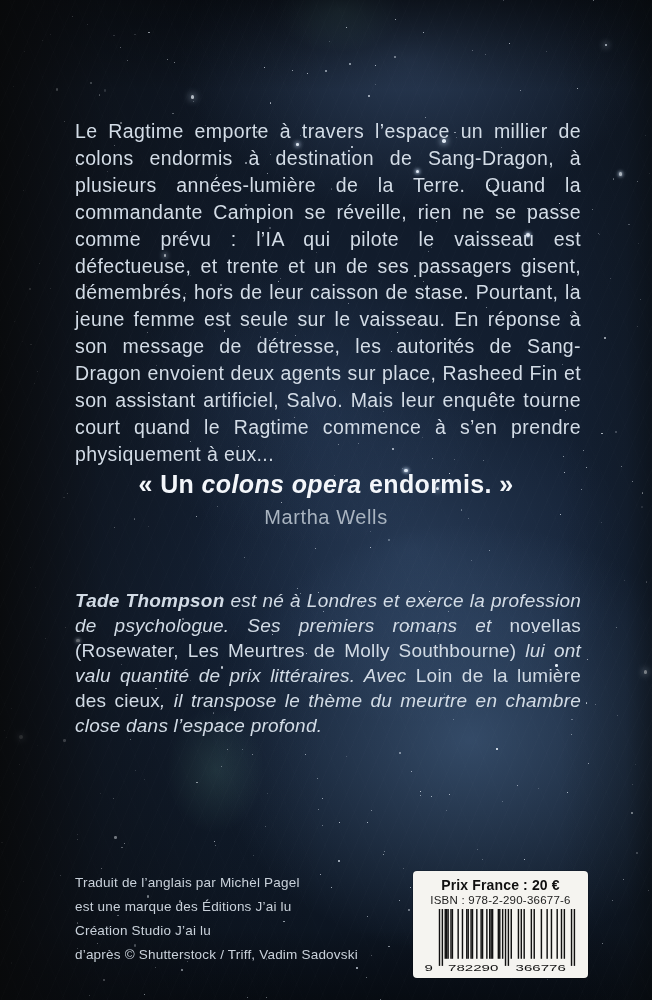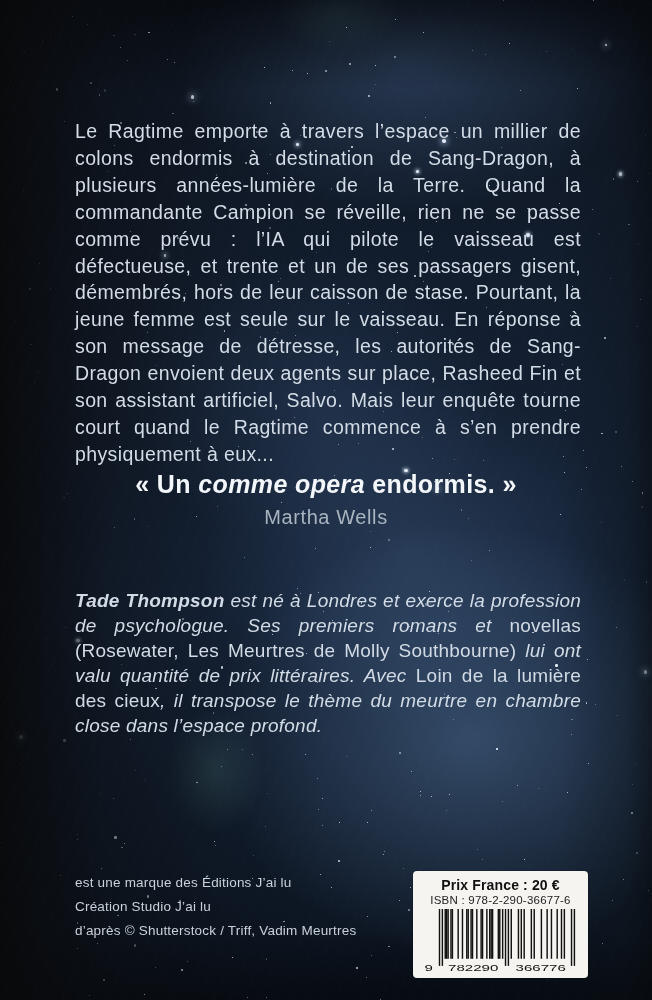--- a/index.html
+++ b/index.html
@@ -507,32 +507,33 @@
       <div class="star" style="left: 525.51px; top: 232.706px; width: 4.15495px; height: 4.15495px; opacity: 0.95; box-shadow: rgba(210, 230, 255, 0.8) 0px 0px 3.3px 1px;"></div>
       <div class="star" style="left: 435.835px; top: 486.694px; width: 3.49292px; height: 3.49292px; opacity: 0.95; box-shadow: rgba(210, 230, 255, 0.8) 0px 0px 6.9px 1px;"></div>
     </div>
   <div class="shade-left"></div>
   <div class="shade-right"></div>
   <div class="scratches"></div>
 
   <p class="synopsis"><span>Le </span><span class="it">Ragtime</span><span> emporte à travers l’espace un millier de colons endormis à destination de Sang-Dragon, à plusieurs années-lumière de la Terre. Quand la commandante Campion se réveille, rien ne se passe comme prévu : l’IA qui pilote le vaisseau est défectueuse, et trente et un de ses passagers gisent, démembrés, hors de leur caisson de stase. Pourtant, la jeune femme est seule sur le vaisseau. En réponse à son message de détresse, les autorités de Sang-Dragon envoient deux agents sur place, Rasheed Fin et son assistant artificiel, Salvo. Mais leur enquête tourne court quand le </span><span class="it">Ragtime</span><span> commence à s’en prendre physiquement à eux...</span></p>
 
   <div class="quote-block">
-    <div class="quote-line"><span class="bd">« Un </span><span class="bdit">comme opera</span><span class="bd"> endormis. »</span></div>
+    <div class="quote-line"><span class="bd">« Un </span><span class="bdit">colons opera</span><span class="bd"> endormis. »</span></div>
     <div class="quote-attrib">Martha Wells</div>
   </div>
 
   <p class="bio"><span class="bdit">Tade Thompson</span><span class="it"> est né à Londres et exerce la profession de psychologue. Ses premiers romans et </span><span class="rm">novellas (Rosewater, Les Meurtres de Molly Southbourne)</span><span class="it"> lui ont valu quantité de prix littéraires. Avec </span><span class="rm">Loin de la lumière des cieux</span><span class="it">, il transpose le thème du meurtre en chambre close dans l’espace profond.</span></p>
 
   <div class="credits">
+    <div class="block">Traduit de l’anglais par Michel Pagel</div>
     <div class="block">
       <div>est une marque des Éditions J’ai lu</div>
     </div>
     <div class="block">Création Studio J’ai lu</div>
-    <div class="block">d’après © Shutterstock / Triff, Vadim Meurtres</div>
+    <div class="block">d’après © Shutterstock / Triff, Vadim Sadovski</div>
   </div>
 
   <div class="barcode-box">
     <div class="price-line">Prix France : 20 €</div>
     <div class="isbn-line">ISBN : 978-2-290-36677-6</div>
     <svg class="barcode-svg" id="barcode" viewBox="-11 0 108 72" preserveAspectRatio="none">
       <g id="bars">
           <rect x="0" y="0" width="1" height="64" fill="#111"></rect>
           <rect x="2" y="0" width="1" height="64" fill="#111"></rect>
           <rect x="4" y="0" width="1" height="56" fill="#111"></rect>

